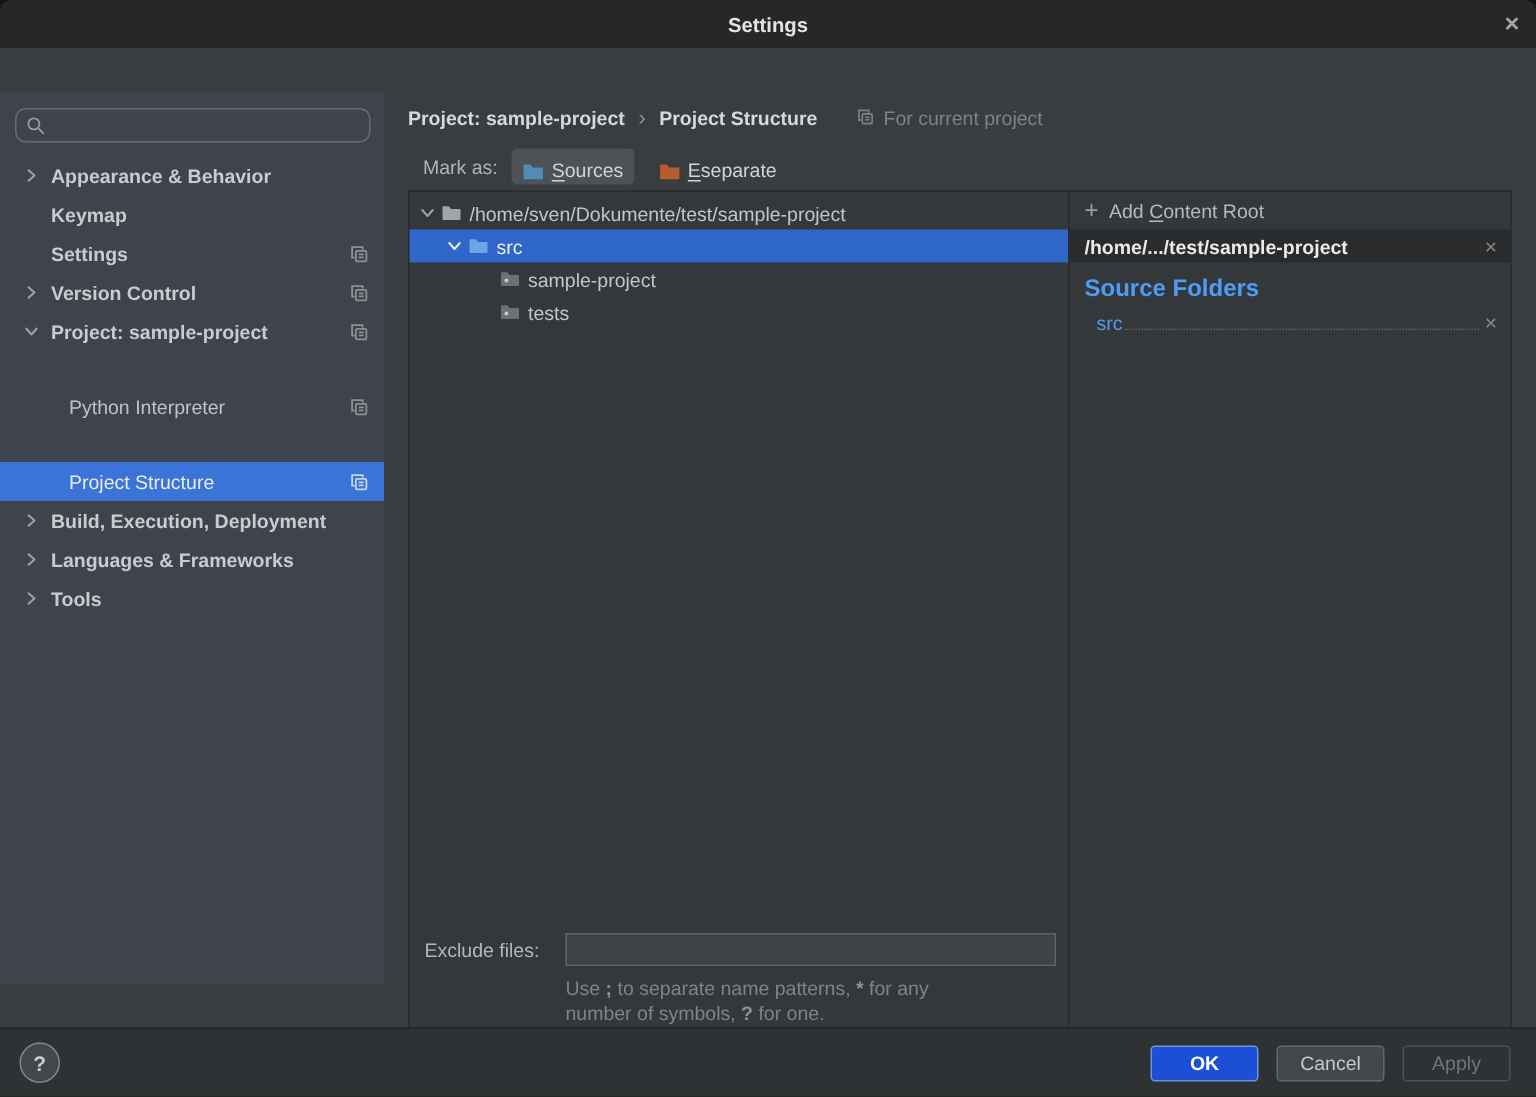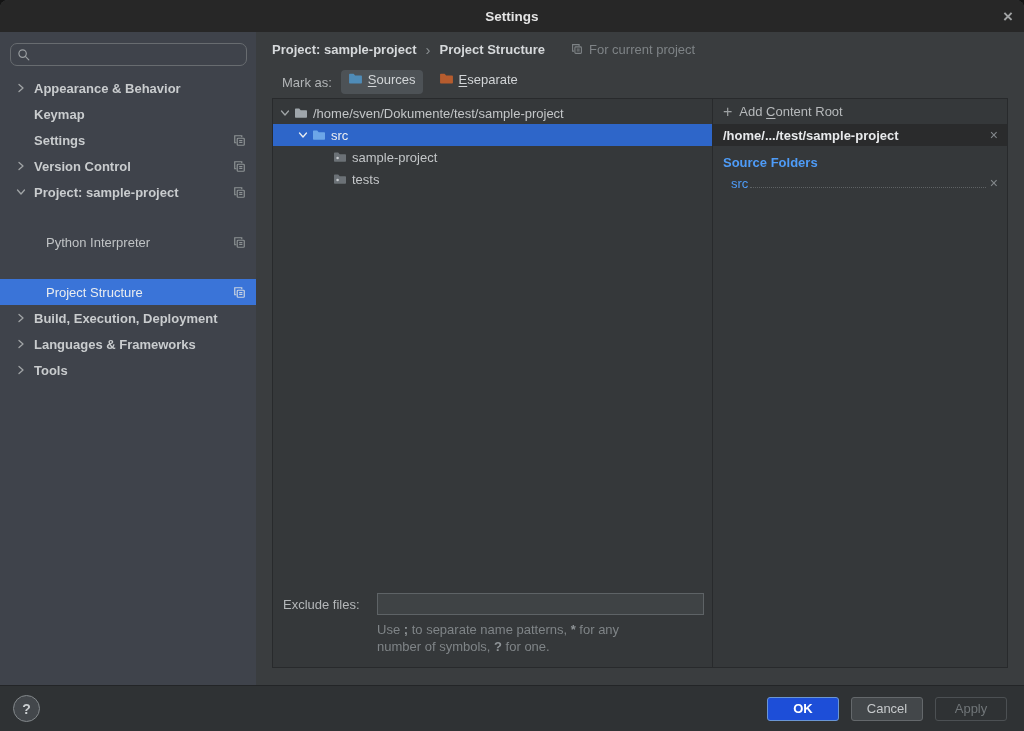--- a/index.html
+++ b/index.html
@@ -1,20 +1,20 @@
 <!DOCTYPE html>
 <html><head>
 <meta charset="utf-8">
 <style>
   * { box-sizing: border-box; }
   html,body { margin:0; padding:0; background:#141414; }
   body { font-family:"Liberation Sans", sans-serif; }
 
   .window { width:1024px; height:731px; display:flex; flex-direction:column;
-            border-radius:8px 8px 0 0; overflow:hidden; background:#3a3d3f; }
+            border-radius:8px 8px 0 0; overflow:hidden; background:#3a3d3f;gap:29px; }
 
   
   .titlebar { flex:0 0 32px; background:#272727; position:relative;
               display:flex; align-items:center; justify-content:center; }
   .titlebar .title { color:#e4e4e4; font-weight:bold; font-size:13.5px; }
   .titlebar .close { position:absolute; right:11px; top:50%; transform:translateY(-50%);
                      color:#a2a4a5; font-size:17px; font-weight:bold; line-height:1; cursor:pointer; }
 
   
   .body { flex:1 1 auto; display:flex; min-height:0; }
@@ -41,21 +41,21 @@
   
   .main { flex:1 1 auto; display:flex; flex-direction:column; background:#3a3d3f; min-width:0; }
 
   .breadcrumb-row { flex:0 0 34px; display:flex; align-items:center; padding-left:16px; font-size:13px; }
   .crumb { font-weight:bold; color:#d6d9db; cursor:pointer; }
   .bc-sep { color:#8b9093; font-size:15px; margin:0 9px; }
   .scope { margin-left:26px; display:flex; align-items:center; gap:6px; color:#7e8386; }
 
   .markas-row { flex:0 0 32px; display:flex; align-items:center; padding-left:26px; gap:9px; }
   .markas-label { color:#b2b5b7; font-size:13px; }
-  .chip { display:flex; align-items:flex-start; gap:5px; padding:2px 7px; height:24px;
+  .chip { display:flex; align-items:flex-end; gap:5px; padding:2px 7px; height:24px;
           border:none; border-radius:4px; background:transparent; color:#d2d5d7;
           font-size:13px; font-family:inherit; cursor:pointer; }
   .chip.on { background:#4d5256; }
 
   
   .panels { margin:0 16px; height:570px; flex:0 0 570px; display:flex;
             border:1px solid #282a2c; background:#35383a; }
   .tree-panel { flex:0 0 439px; width:439px; display:flex; flex-direction:column; padding-top:3px; }
   .right-panel { flex:1 1 auto; border-left:1px solid #282a2c; display:flex; flex-direction:column; min-width:0; }
 
@@ -86,21 +86,21 @@
   .hint .hb { font-weight:bold; color:#8f9497; }
 
   
   .addroot-row { height:25px; flex:0 0 25px; display:flex; align-items:center; gap:7px;
                  padding-left:10px; color:#b6b9bb; font-size:13px; cursor:pointer; }
   .plus { font-size:16px; color:#9da1a3; line-height:1; }
   .root-row { height:22px; flex:0 0 22px; background:#2a2b2c; display:flex; align-items:center;
               padding:0 9px 0 10px; cursor:pointer; }
   .root-path { flex:1; font-weight:bold; color:#e8eaec; font-size:13px; white-space:nowrap; overflow:hidden; }
   .xbtn { color:#84898c; font-size:14px; line-height:1; cursor:pointer; }
-  .sf-title { margin:9px 0 3px 10px; color:#4e9cf8; font-weight:bold; font-size:13px; }
+  .sf-title { margin:9px 0 3px 10px; color:#4e9cf8; font-weight:bold; font-size:16px; }
   .sf-row { height:20px; display:flex; align-items:center; padding:0 9px 0 18px; font-size:13px; cursor:pointer; }
   .sf-name { color:#4e9cf8; }
   .leader { flex:1; height:0; border-bottom:1px dotted #5e6264; margin:0 4px 0 2px; transform:translateY(4px); }
 
   
   .bottombar { flex:0 0 46px; background:#2f3234; border-top:1px solid #232527;
                display:flex; align-items:center; padding:0 17px 0 13px; }
   .help { width:27px; height:27px; border-radius:50%; border:1px solid #83888b; background:#43474b;
           color:#c9cdcf; font-weight:bold; font-size:14px; display:flex; align-items:center;
           justify-content:center; cursor:pointer; }

